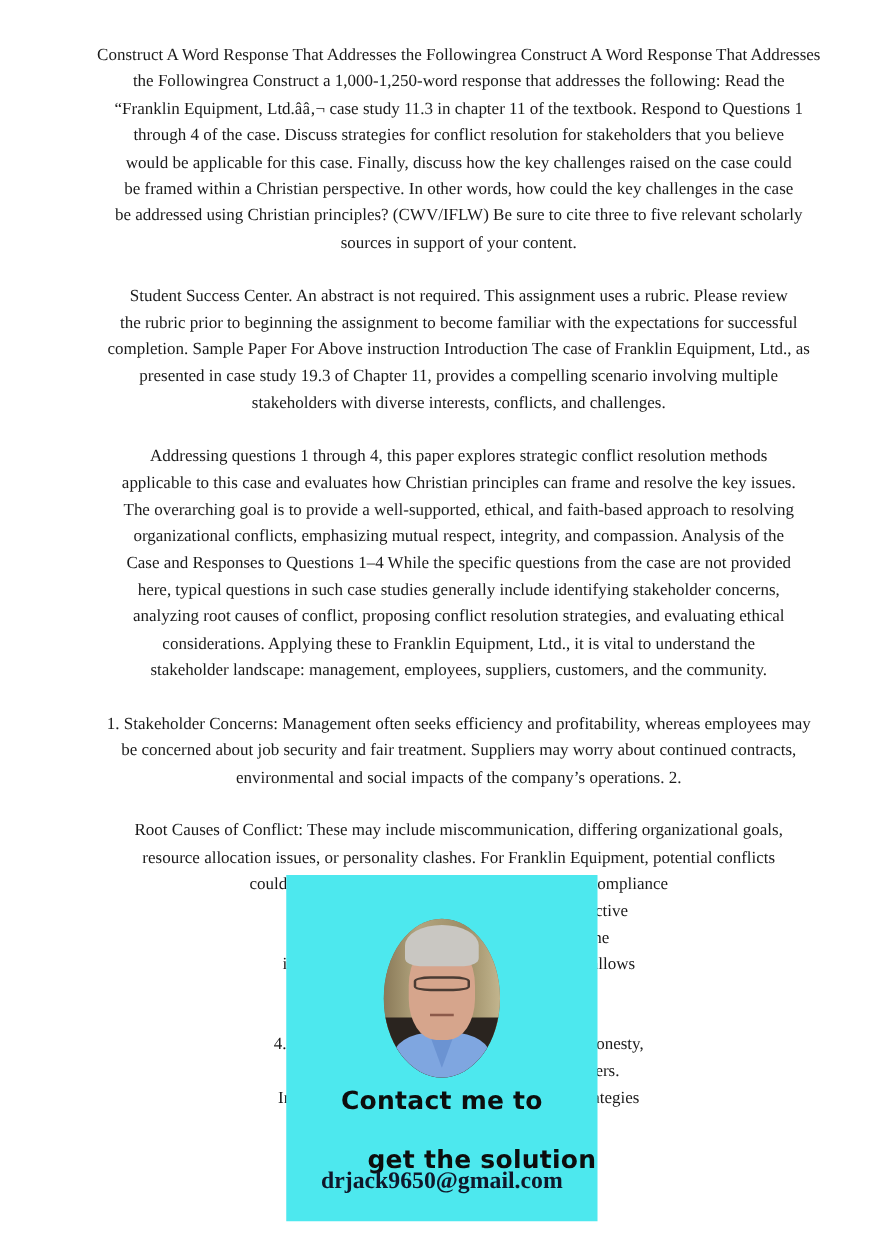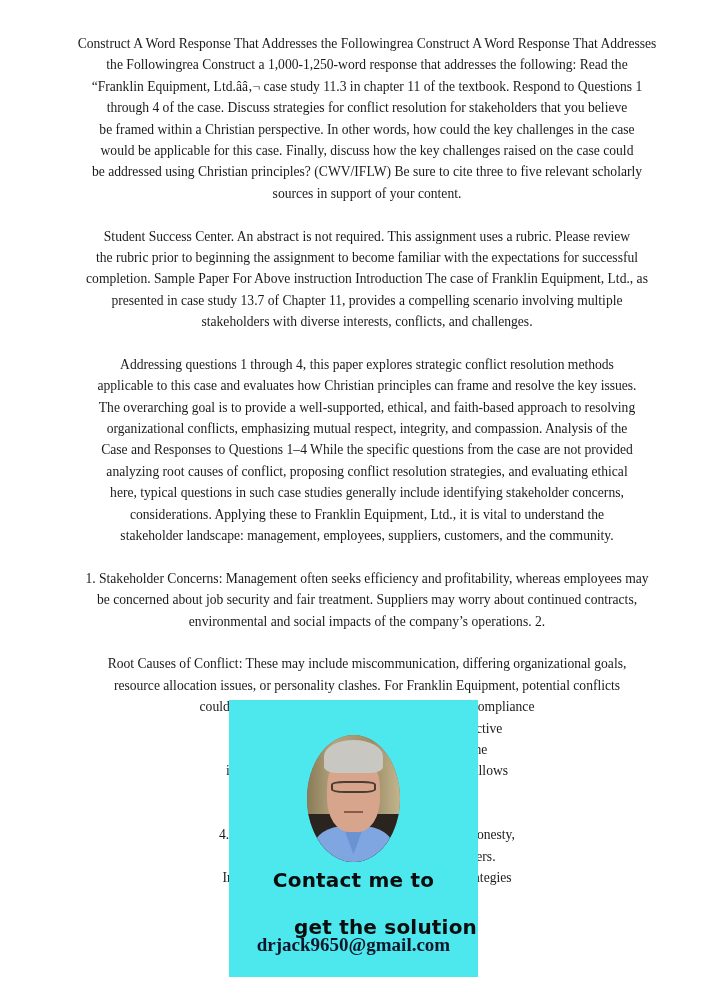--- a/index.html
+++ b/index.html
@@ -115,40 +115,40 @@
   </style>
 </head>
 <body>
 
 <div class="page">
   <p class="para">
     <span class="line">Construct A Word Response That Addresses the Followingrea Construct A Word Response That Addresses</span>
     <span class="line">the Followingrea Construct a 1,000-1,250-word response that addresses the following: Read the</span>
     <span class="line">“Franklin Equipment, Ltd.ââ‚¬ case study 11.3 in chapter 11 of the textbook. Respond to Questions 1</span>
     <span class="line">through 4 of the case. Discuss strategies for conflict resolution for stakeholders that you believe</span>
+    <span class="line">would be applicable for this case. Finally, discuss how the key challenges raised on the case could</span>
     <span class="line">be framed within a Christian perspective. In other words, how could the key challenges in the case</span>
-    <span class="line">would be applicable for this case. Finally, discuss how the key challenges raised on the case could</span>
     <span class="line">be addressed using Christian principles? (CWV/IFLW) Be sure to cite three to five relevant scholarly</span>
     <span class="line">sources in support of your content.</span>
   </p>
   <p class="para">
     <span class="line">Student Success Center. An abstract is not required. This assignment uses a rubric. Please review</span>
     <span class="line">the rubric prior to beginning the assignment to become familiar with the expectations for successful</span>
     <span class="line">completion. Sample Paper For Above instruction Introduction The case of Franklin Equipment, Ltd., as</span>
-    <span class="line">presented in case study 13.7 of Chapter 11, provides a compelling scenario involving multiple</span>
+    <span class="line">presented in case study 19.3 of Chapter 11, provides a compelling scenario involving multiple</span>
     <span class="line">stakeholders with diverse interests, conflicts, and challenges.</span>
   </p>
   <p class="para">
     <span class="line">Addressing questions 1 through 4, this paper explores strategic conflict resolution methods</span>
     <span class="line">applicable to this case and evaluates how Christian principles can frame and resolve the key issues.</span>
     <span class="line">The overarching goal is to provide a well-supported, ethical, and faith-based approach to resolving</span>
     <span class="line">organizational conflicts, emphasizing mutual respect, integrity, and compassion. Analysis of the</span>
     <span class="line">Case and Responses to Questions 1–4 While the specific questions from the case are not provided</span>
+    <span class="line">here, typical questions in such case studies generally include identifying stakeholder concerns,</span>
     <span class="line">analyzing root causes of conflict, proposing conflict resolution strategies, and evaluating ethical</span>
-    <span class="line">here, typical questions in such case studies generally include identifying stakeholder concerns,</span>
     <span class="line">considerations. Applying these to Franklin Equipment, Ltd., it is vital to understand the</span>
     <span class="line">stakeholder landscape: management, employees, suppliers, customers, and the community.</span>
   </p>
   <p class="para">
     <span class="line">1. Stakeholder Concerns: Management often seeks efficiency and profitability, whereas employees may</span>
     <span class="line">be concerned about job security and fair treatment. Suppliers may worry about continued contracts,</span>
     <span class="line">environmental and social impacts of the company’s operations. 2.</span>
   </p>
   <p class="para">
     <span class="line">Root Causes of Conflict: These may include miscommunication, differing organizational goals,</span>

